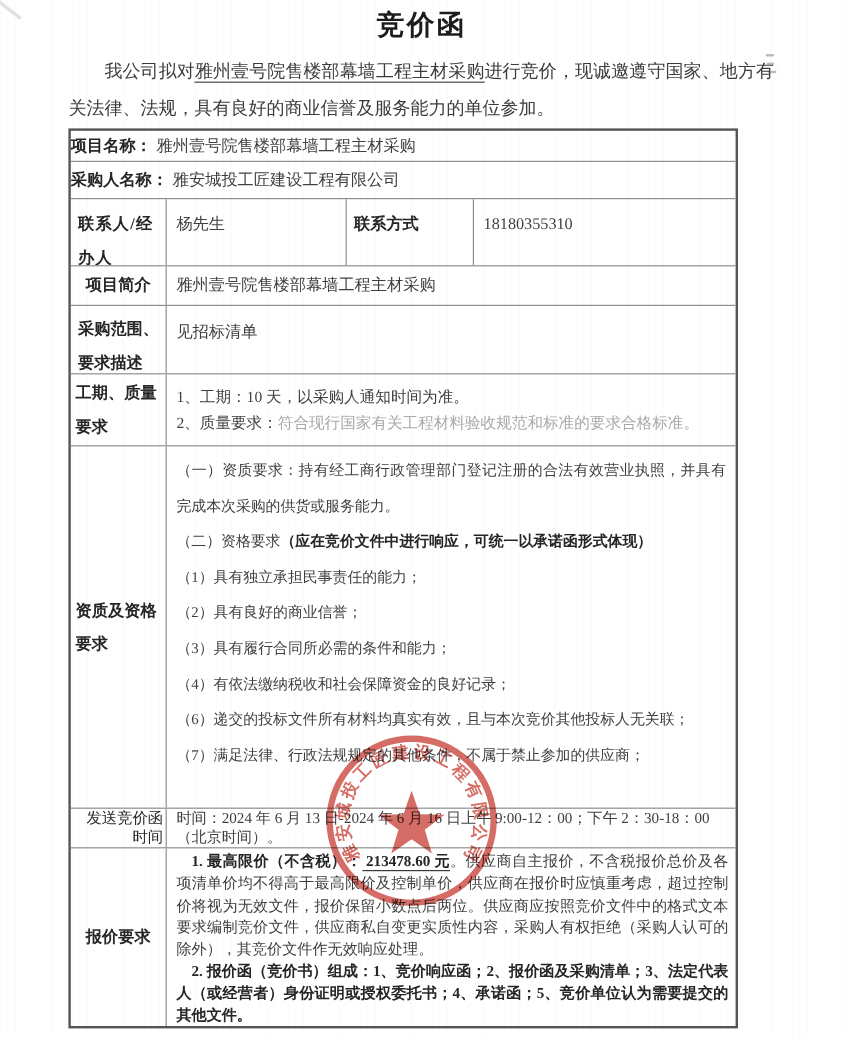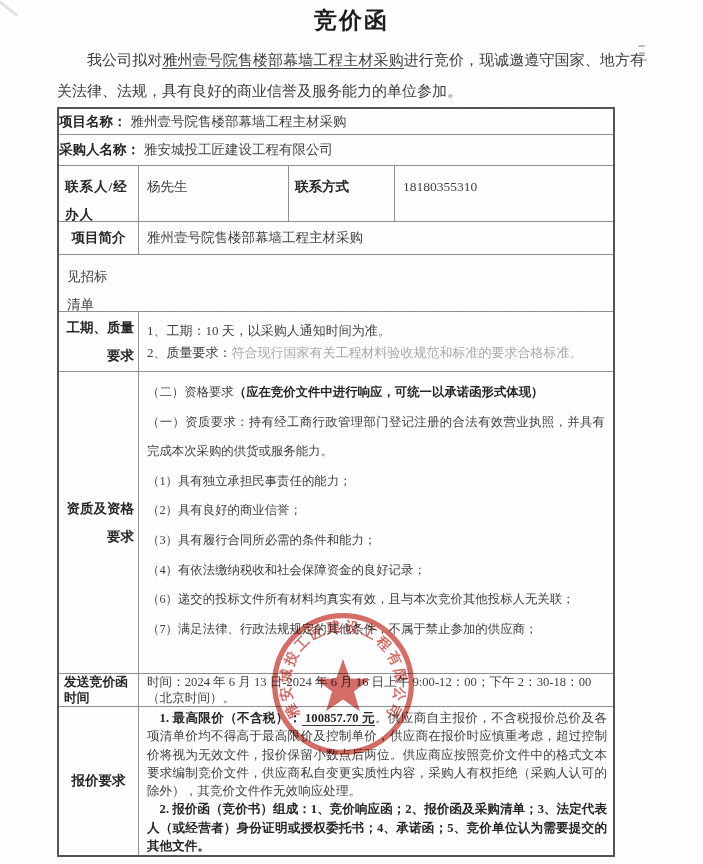--- a/index.html
+++ b/index.html
@@ -47,30 +47,30 @@
   .r8{height:33px;grid-template-columns:80px 1fr;}
   .r9{height:149px;grid-template-columns:80px 1fr;}
   .cell{box-sizing:border-box;overflow:hidden;}
   .cb{border-right:1px solid #8f8f8f;}
   b,.bold{font-weight:bold;color:#262626;}
   .lab{font-weight:bold;color:#262626;}
   .inline-row{display:flex;align-items:center;padding-left:0;}
   .inline-row .lab{margin-right:4px;white-space:nowrap;}
   .top-cell{padding:7px 4px 0 6px;line-height:27px;}
   .c-top{padding:7px 8px 0 8px;line-height:27px;}
-  .lab-center{display:flex;align-items:center;justify-content:center;text-align:right;
+  .lab-center{display:flex;align-items:center;justify-content:center;text-align:left;
     font-weight:bold;color:#262626;line-height:28px;padding:0 4px;}
   .contact-lab{letter-spacing:1px;line-height:28px;}
   .scope-lab{line-height:29px;padding-top:4px;}
   .sched-val{display:flex;flex-direction:column;justify-content:center;line-height:22px;
     padding-left:8px;font-size:13px;}
   .faint{color:#a9a9a9;font-family:Liberation Serif, serif;}
   .qual-val{padding:6px 8px 0 8px;line-height:29.6px;font-size:12.4px;text-align:justify;}
   .qual-val p{margin:0;}
-  .time-lab{font-weight:bold;color:#262626;font-size:12.8px;line-height:15.8px;padding:1px 2px 0 5px;}
+  .time-lab{font-weight:normal;color:#262626;font-size:12.8px;line-height:15.8px;padding:1px 2px 0 5px;text-align:right;}
   .time-val{font-size:12.6px;line-height:15.8px;padding:1px 6px 0 8px;}
   .quote-val{font-size:12.6px;line-height:18.3px;padding:2px 6px 0 8px;text-align:justify;}
   .quote-val p{margin:0;text-indent:1em;}
   .price-u{font-weight:bold;color:#262626;border-bottom:1.5px solid #3a3a3a;white-space:pre;}
   .seal{
     position:absolute;left:266px;top:607px;width:154px;height:154px;
     opacity:.74;mix-blend-mode:multiply;pointer-events:none;
   }
   .seal circle{fill:none;}
   .seal .arc-char{font-size:14.5px;font-weight:bold;font-family:"Liberation Serif","DejaVu Serif",serif;}
@@ -115,54 +115,55 @@
       <div class="cell cb lab top-cell">联系方式</div>
       <div class="cell c-top">18180355310</div>
     </div>
 
     <div class="row r4">
       <div class="cell cb lab-center">项目简介</div>
       <div class="cell" style="display:flex;align-items:center;padding-left:8px;">雅州壹号院售楼部幕墙工程主材采购</div>
     </div>
 
     <div class="row r5">
+      <div class="cell cb lab scope-lab" style="padding-left:6px;"><span>采购范围、要求描述</span></div>
       <div class="cell" style="padding:8px 20px 0 8px;line-height:28px;">见招标清单</div>
     </div>
 
     <div class="row r6">
       <div class="cell cb lab-center">工期、质量要求</div>
       <div class="cell sched-val">
         <div>1、工期：10 天，以采购人通知时间为准。</div>
         <div><span>2、质量要求：</span><span class="faint">符合现行国家有关工程材料验收规范和标准的要求合格标准。</span></div>
       </div>
     </div>
 
     <div class="row r7">
       <div class="cell cb lab-center">资质及资格要求</div>
       <div class="cell qual-val">
+        <p>（一）资质要求：持有经工商行政管理部门登记注册的合法有效营业执照，并具有完成本次采购的供货或服务能力。</p>
         <p><span>（二）资格要求</span><b>（应在竞价文件中进行响应，可统一以承诺函形式体现）</b></p>
-        <p>（一）资质要求：持有经工商行政管理部门登记注册的合法有效营业执照，并具有完成本次采购的供货或服务能力。</p>
         <p>（1）具有独立承担民事责任的能力；</p>
         <p>（2）具有良好的商业信誉；</p>
         <p>（3）具有履行合同所必需的条件和能力；</p>
         <p>（4）有依法缴纳税收和社会保障资金的良好记录；</p>
         <p>（6）递交的投标文件所有材料均真实有效，且与本次竞价其他投标人无关联；</p>
         <p>（7）满足法律、行政法规规定的其他条件，不属于禁止参加的供应商；</p>
       </div>
     </div>
 
     <div class="row r8">
       <div class="cell cb time-lab">发送竞价函时间</div>
       <div class="cell time-val">时间：2024 年 6 月 13 日-2024 年 6 月 16 日上午 9:00-12：00；下午 2：30-18：00（北京时间）。</div>
     </div>
 
     <div class="row r9">
       <div class="cell cb lab-center">报价要求</div>
       <div class="cell quote-val">
-        <p><b>1. 最高限价（不含税）：</b><span class="price-u"> 100857.70 元</span><span>。供应商自主报价，不含税报价总价及各项清单价均不得高于最高限价及控制单价，供应商在报价时应慎重考虑，超过控制价将视为无效文件，报价保留小数点后两位。供应商应按照竞价文件中的格式文本要求编制竞价文件，供应商私自变更实质性内容，采购人有权拒绝（采购人认可的除外），其竞价文件作无效响应处理。</span></p>
+        <p><b>1. 最高限价（不含税）：</b><span class="price-u"> 213478.60 元</span><span>。供应商自主报价，不含税报价总价及各项清单价均不得高于最高限价及控制单价，供应商在报价时应慎重考虑，超过控制价将视为无效文件，报价保留小数点后两位。供应商应按照竞价文件中的格式文本要求编制竞价文件，供应商私自变更实质性内容，采购人有权拒绝（采购人认可的除外），其竞价文件作无效响应处理。</span></p>
         <p class="bold">2. 报价函（竞价书）组成：1、竞价响应函；2、报价函及采购清单；3、法定代表人（或经营者）身份证明或授权委托书；4、承诺函；5、竞价单位认为需要提交的其他文件。</p>
 
       </div>
     </div>
 
   </div>
 
   <svg class="seal" viewBox="0 0 160 160" id="seal-svg">
     <circle id="seal-ring" cx="80" cy="80" r="71" stroke-width="5.5" stroke="#c63a30"></circle>
     <polygon id="seal-star" points="80,54 87.1,74.3 108.5,74.7 91.4,87.7 97.6,108.3 80,96 62.4,108.3 68.6,87.7 51.5,74.7 72.9,74.3" fill="#c63a30"></polygon>

